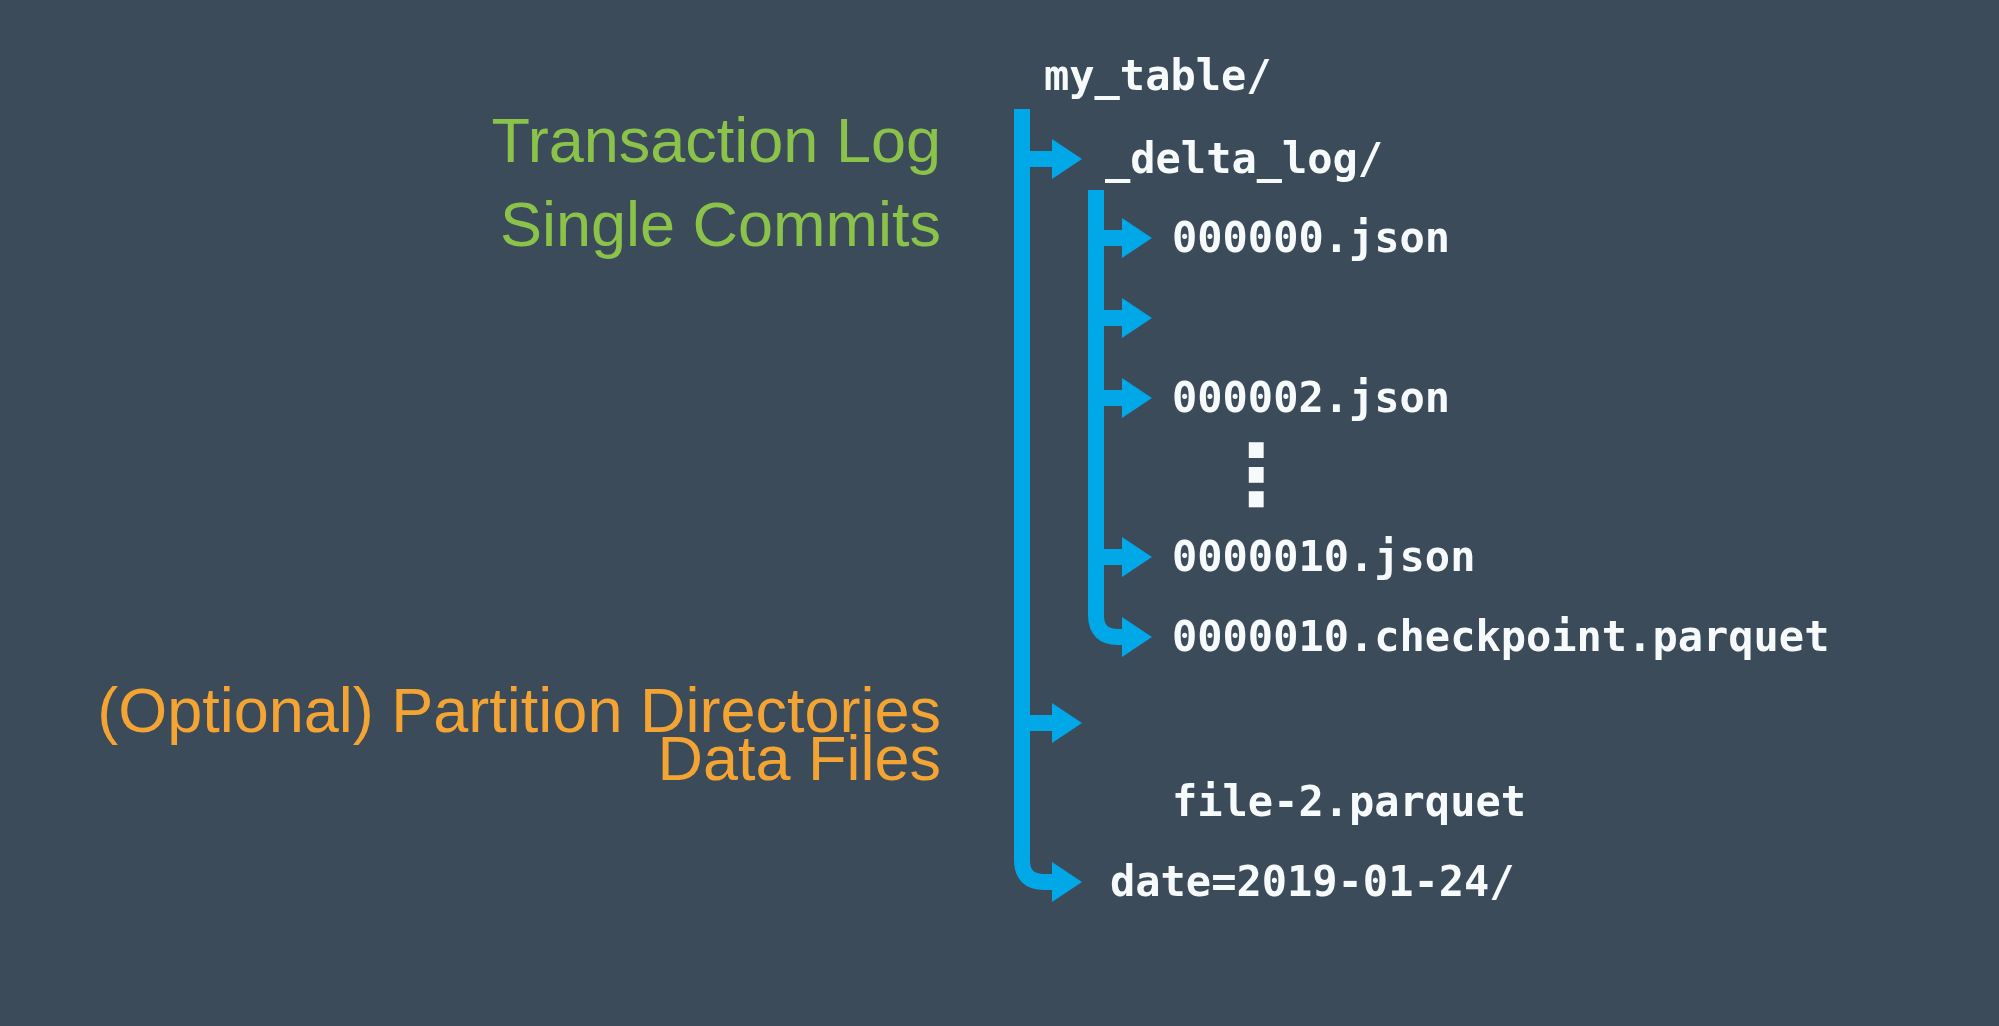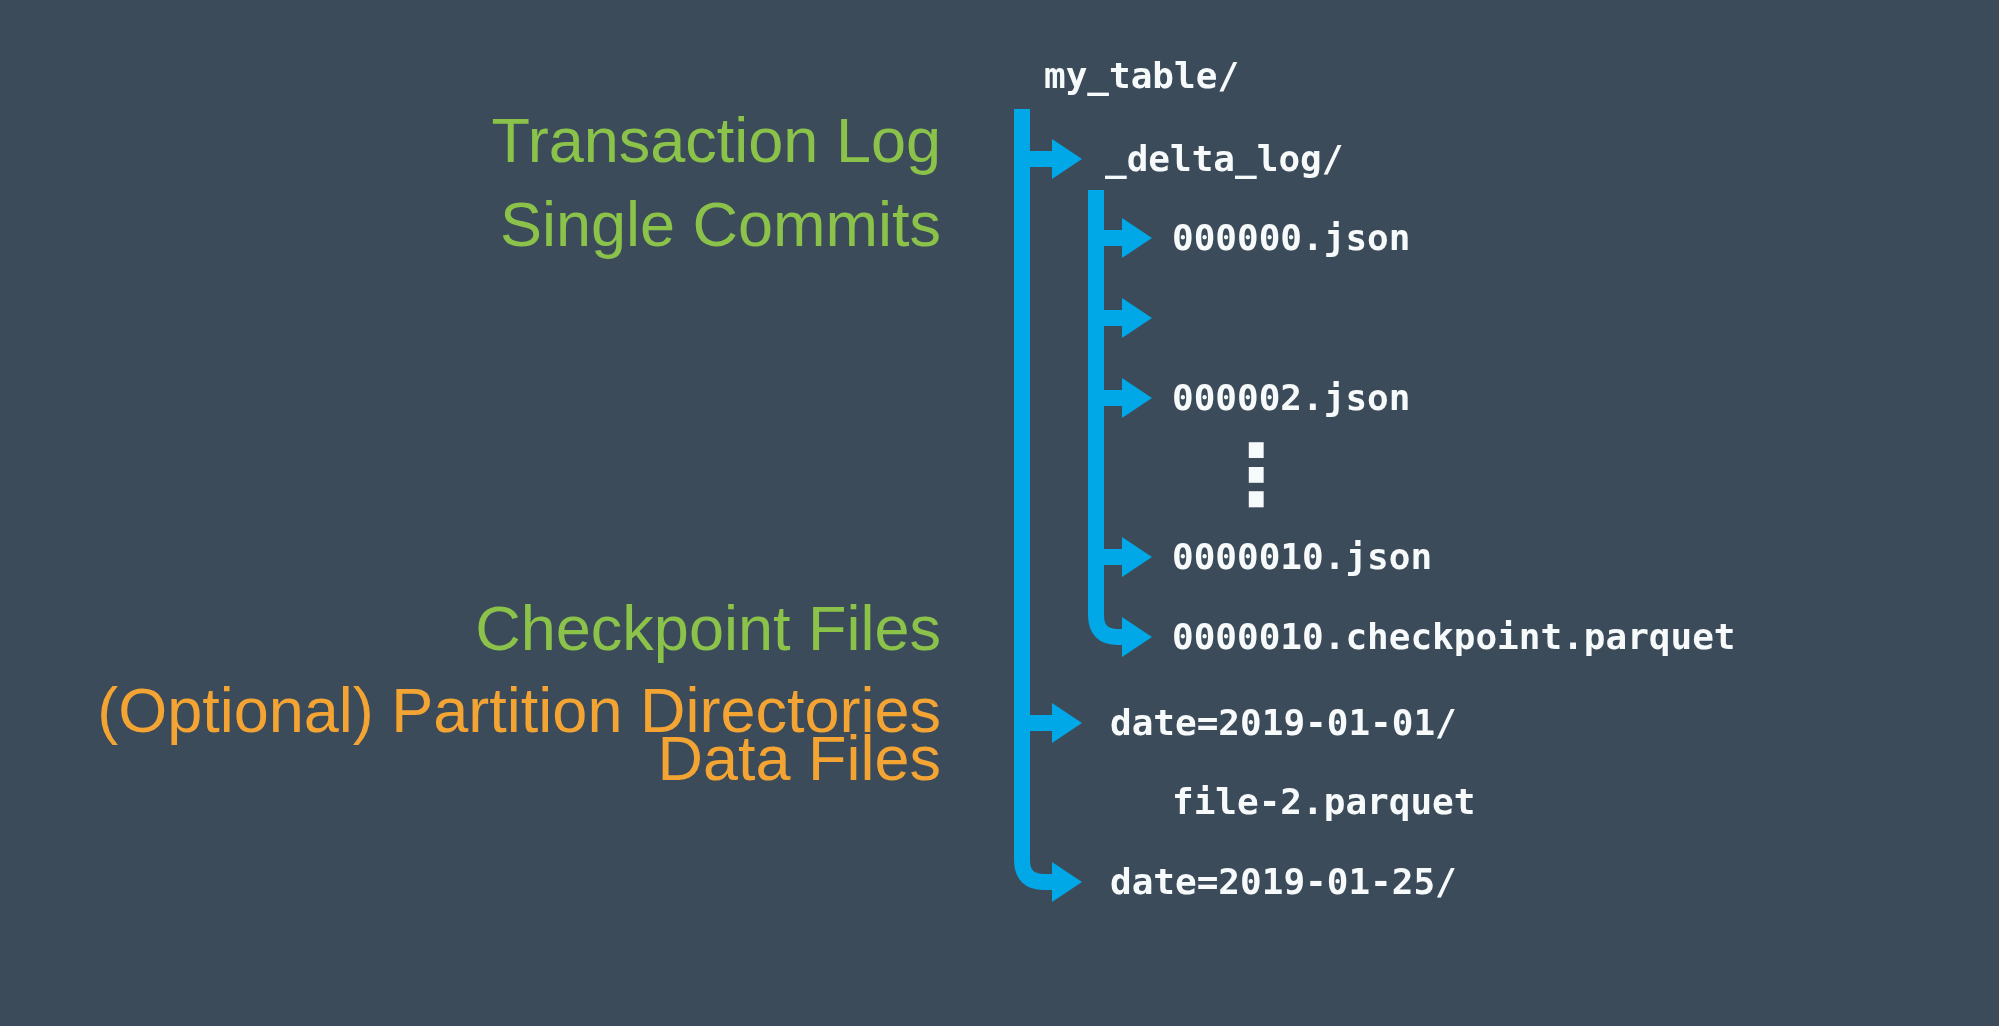--- a/index.html
+++ b/index.html
@@ -26,21 +26,21 @@
     line-height:76px;
     font-weight:400;
     letter-spacing:0;
   }
   .label-green{color:var(--green);}
   .label-orange{color:var(--orange);}
   
   .mono{
     position:absolute;
     font-family:"DejaVu Sans Mono","Liberation Mono",monospace;
-    font-size:36px;
+    font-size:42px;
     line-height:56px;
     font-weight:600;
     color:var(--white);
     white-space:pre;
     text-align:center;
   }
   .ellipsis{
     position:absolute;
     left:1214px;
     width:80px;
@@ -80,28 +80,26 @@
 
     <polygon points="1122,218 1122,258 1152,238"></polygon>
     <polygon points="1122,298 1122,338 1152,318"></polygon>
     <polygon points="1122,378 1122,418 1152,398"></polygon>
     <polygon points="1122,537 1122,577 1152,557"></polygon>
     <polygon points="1122,617 1122,657 1152,637"></polygon>
   </svg>
 
   <div class="label label-green" style="top:102px">Transaction Log</div>
   <div class="label label-green" style="top:186px">Single Commits</div>
-  <div class="label label-green" style="top:590px">Checkpoint Files</div>
   <div class="label label-orange" style="top:672px">(Optional) Partition Directories</div>
   <div class="label label-orange" style="top:720px">Data Files</div>
 
   <div class="mono" style="top:48px;  left:1044px">my_table/</div>
   <div class="mono" style="top:131px; left:1105px">_delta_log/</div>
   <div class="mono" style="top:210px; left:1172px">000000.json</div>
   <div class="mono" style="top:370px; left:1172px">000002.json</div>
   <div class="ellipsis" style="top:433px">⋮</div>
   <div class="mono" style="top:529px; left:1172px">0000010.json</div>
   <div class="mono" style="top:609px; left:1172px">0000010.checkpoint.parquet</div>
-  <div class="mono" style="top:695px; left:1110px">date=2019-01-01/</div>
   <div class="mono" style="top:774px; left:1172px">file-2.parquet</div>
-  <div class="mono" style="top:854px; left:1110px">date=2019-01-25/</div>
+  <div class="mono" style="top:854px; left:1110px">date=2019-01-24/</div>
 
 </div>
 
 </body></html>

